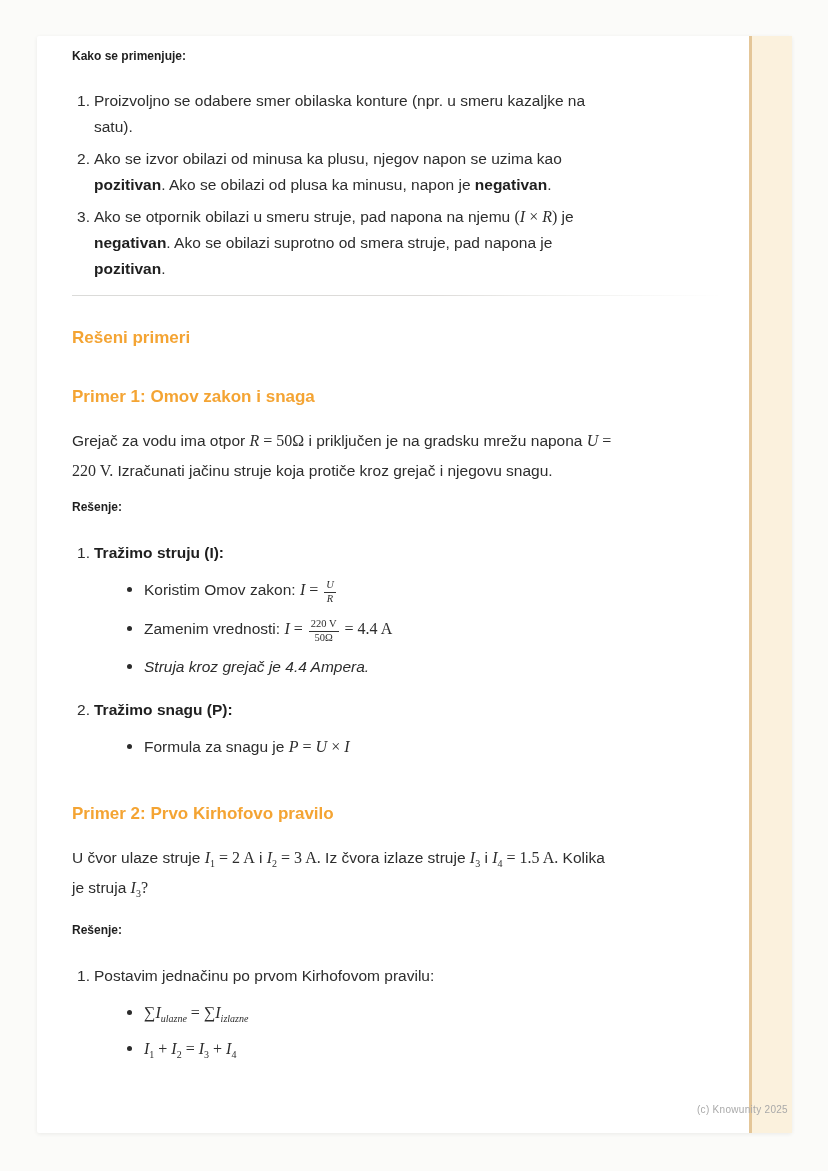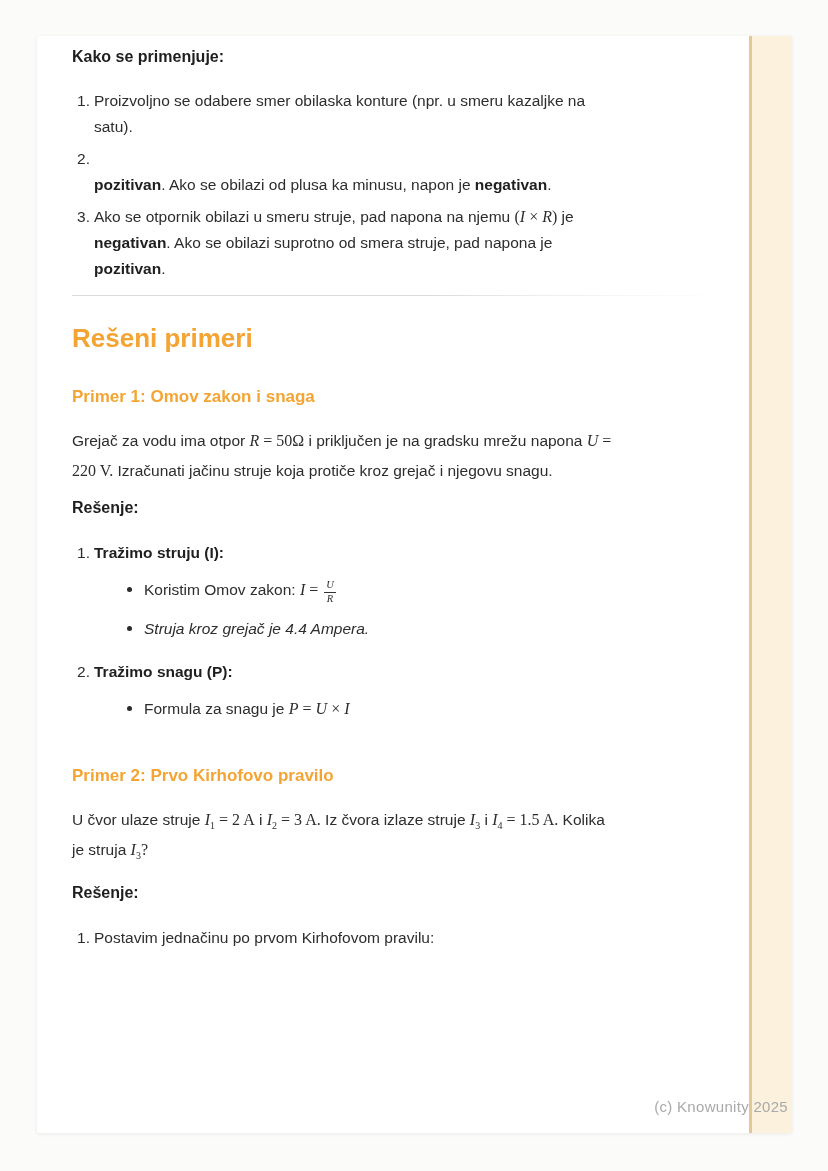--- a/index.html
+++ b/index.html
@@ -21,36 +21,36 @@
     background:var(--stripe,#fbf1dd);
     border-left:3px solid var(--stripe-edge,#e4c698);
     z-index:1;
   }
   .content{
     position:absolute;top:0;left:0;width:650px;
     padding:11px 0 0 35px;
     font-size:15.5px;line-height:26px;
     z-index:2;
   }
-  .bold-head{font-size:16px;font-weight:700;color:#1f1f1f;line-height:19px;}
+  .bold-head{font-size:12px;font-weight:700;color:#1f1f1f;line-height:19px;}
   .intro-head{margin:0 0 22px 0;}
   .mt12{margin-top:12px;}
   .mt18{margin-top:18px;}
 
   ol.olist{list-style:none;margin:0;padding:0;}
   ol.olist > li{display:flex;margin-bottom:6px;}
   ol.olist .marker{flex:0 0 18px;text-align:right;margin-right:4px;}
   .li-body{flex:1;}
 
   .divider{
     border:none;height:1px;margin:13px 0 0 0;
     background:linear-gradient(to right,#dbdbd9 0%,#dddbd9 55%,#eeeeec 72%,rgba(240,240,238,0) 100%);
   }
 
-  .h2{margin:28px 0 0 0;font-size:26px;line-height:28px;font-weight:700;color:var(--accent,#f4a433);}
+  .h2{margin:28px 0 0 0;font-size:17px;line-height:28px;font-weight:700;color:var(--accent,#f4a433);}
   .h3{margin:33px 0 0 0;font-size:17px;line-height:24px;font-weight:700;color:var(--accent,#f4a433);}
   .h3.ex2{}
   .para{margin:17px 0 0 0;line-height:30px;}
 
   ol.steps{margin-top:23px;}
   ol.steps > li{margin-bottom:8px;}
   .step-title{line-height:26px;}
   ul.blist{list-style:none;margin:10px 0 0 0;padding:0;}
   ul.blist > li{position:relative;padding-left:50px;margin-bottom:9px;line-height:27px;}
   ul.blist > li::before{
@@ -67,41 +67,41 @@
   .m sub.mi{font-style:italic;}
   .frac{
     display:inline-block;vertical-align:-7px;text-align:center;
     font-family:"Liberation Serif", serif;font-size:10.5px;line-height:1.2;margin:0 2px;
   }
   .frac .num{display:block;border-bottom:1px solid #333;padding:0 2px;}
   .frac .den{display:block;padding:0 2px;}
 
   .watermark{
     position:absolute;right:4px;bottom:18px;z-index:3;
-    font-size:15px;letter-spacing:0.3px;color:var(--watermark,#a9a9a9);margin-left:36px;
+    font-size:10px;letter-spacing:0.3px;color:var(--watermark,#a9a9a9);margin-left:36px;
   }
 </style>
 </head>
 <body style="background: rgb(251, 251, 249); color: rgb(45, 45, 45);">
 
 <div class="card">
   <div class="stripe"></div>
 
   <div class="content">
 
     <div class="bold-head intro-head">Kako se primenjuje:</div>
 
     <ol class="olist">
       <li>
         <span class="marker">1.</span>
         <span class="li-body"><span>Proizvoljno se odabere smer obilaska konture (npr. u smeru kazaljke na</span><br><span>satu).</span></span>
       </li>
       <li>
         <span class="marker">2.</span>
-        <span class="li-body"><br><span class="bold">pozitivan</span><span>. Ako se obilazi od plusa ka minusu, napon je </span><span class="bold">negativan</span><span>.</span></span>
+        <span class="li-body"><span>Ako se izvor obilazi od minusa ka plusu, njegov napon se uzima kao</span><br><span class="bold">pozitivan</span><span>. Ako se obilazi od plusa ka minusu, napon je </span><span class="bold">negativan</span><span>.</span></span>
       </li>
       <li>
         <span class="marker">3.</span>
         <span class="li-body"><span>Ako se otpornik obilazi u smeru struje, pad napona na njemu </span><span class="m mu">(</span><span class="m mi">I</span><span class="m mu"> × </span><span class="m mi">R</span><span class="m mu">)</span><span> je</span><br><span class="bold">negativan</span><span>. Ako se obilazi suprotno od smera struje, pad napona je</span><br><span class="bold">pozitivan</span><span>.</span></span>
       </li>
     </ol>
 
     <hr class="divider">
 
     <h2 class="h2">Rešeni primeri</h2>
@@ -111,20 +111,21 @@
       <p class="para"><span>Grejač za vodu ima otpor </span><span class="m mi">R</span><span class="m mu"> = 50Ω</span><span> i priključen je na gradsku mrežu napona </span><span class="m mi">U</span><span class="m mu"> =</span><br><span class="m mu">220 V.</span><span> Izračunati jačinu struje koja protiče kroz grejač i njegovu snagu.</span></p>
       <div class="bold-head mt12">Rešenje:</div>
 
       <ol class="olist steps">
         <li>
           <span class="marker">1.</span>
           <div class="li-body">
             <div class="step-title"><span class="bold">Tražimo struju (I):</span></div>
             <ul class="blist">
               <li><span><span>Koristim Omov zakon: </span><span class="m mi">I</span><span class="m mu"> = </span><span class="frac"><span class="num mi">U</span><span class="den mi">R</span></span></span></li>
+              <li><span><span>Zamenim vrednosti: </span><span class="m mi">I</span><span class="m mu"> = </span><span class="frac"><span class="num">220 V</span><span class="den">50Ω</span></span><span class="m mu"> = 4.4 A</span></span></li>
               <li><span><span class="italic">Struja kroz grejač je 4.4 Ampera.</span></span></li>
             </ul>
           </div>
         </li>
         <li>
           <span class="marker">2.</span>
           <div class="li-body">
             <div class="step-title"><span class="bold">Tražimo snagu (P):</span></div>
             <ul class="blist">
               <li><span><span>Formula za snagu je </span><span class="m mi">P</span><span class="m mu"> = </span><span class="m mi">U</span><span class="m mu"> × </span><span class="m mi">I</span></span></li>
@@ -138,20 +139,22 @@
       <h3 class="h3 ex2">Primer 2: Prvo Kirhofovo pravilo</h3>
       <p class="para"><span>U čvor ulaze struje </span><span class="m mi">I<sub class="mu">1</sub></span><span class="m mu"> = 2 A</span><span> i </span><span class="m mi">I<sub class="mu">2</sub></span><span class="m mu"> = 3 A.</span><span> Iz čvora izlaze struje </span><span class="m mi">I<sub class="mu">3</sub></span><span> i </span><span class="m mi">I<sub class="mu">4</sub></span><span class="m mu"> = 1.5 A.</span><span> Kolika</span><br><span>je struja </span><span class="m mi">I<sub class="mu">3</sub></span><span class="m mu">?</span></p>
       <div class="bold-head mt18">Rešenje:</div>
 
       <ol class="olist steps">
         <li>
           <span class="marker">1.</span>
           <div class="li-body">
             <div class="step-title"><span>Postavim jednačinu po prvom Kirhofovom pravilu:</span></div>
             <ul class="blist">
+              <li><span><span class="m mu">∑</span><span class="m mi">I<sub class="mi">ulazne</sub></span><span class="m mu"> = </span><span class="m mu">∑</span><span class="m mi">I<sub class="mi">izlazne</sub></span></span></li>
+              <li><span><span class="m mi">I<sub class="mu">1</sub></span><span class="m mu"> + </span><span class="m mi">I<sub class="mu">2</sub></span><span class="m mu"> = </span><span class="m mi">I<sub class="mu">3</sub></span><span class="m mu"> + </span><span class="m mi">I<sub class="mu">4</sub></span></span></li>
             </ul>
           </div>
         </li>
       </ol>
     </section>
 
   </div>
 
   <div class="watermark">(c) Knowunity 2025</div>
 </div>

